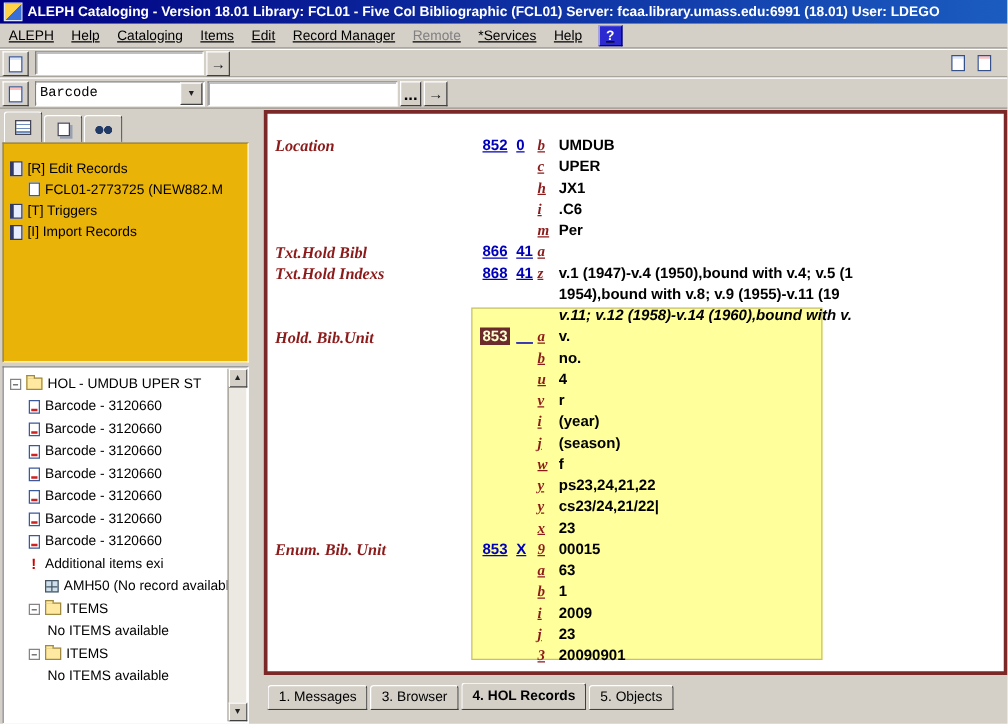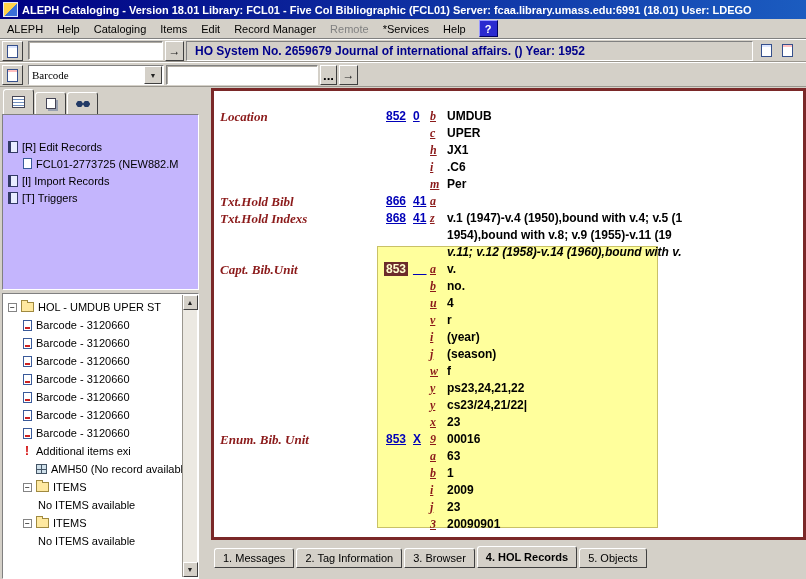--- a/index.html
+++ b/index.html
@@ -12,41 +12,41 @@
 
   
   .titlebar{position:absolute;left:0;top:0;width:806px;height:19px;
     background:linear-gradient(90deg,#000082,#1b5cc0);display:flex;align-items:center;padding-left:3px;box-sizing:border-box;}
   .app-icon{width:13px;height:13px;margin-right:4px;flex:none;
     background:linear-gradient(135deg,#ffd24a 0 50%,#3a6fd8 50% 100%);border:1px solid #dfe6ff;}
   .title-text{color:#fff;font-weight:bold;font-size:11px;white-space:nowrap;overflow:hidden;}
 
   
   .menubar{position:absolute;left:0;top:19px;width:806px;height:20px;display:flex;align-items:center;
-    border-bottom:1px solid #808080;box-sizing:border-box;background:#d4d0c8;}
+    border-bottom:1px solid #808080;box-sizing:border-box;background:#d4d0c8;text-decoration:underline;}
   .menu-item{padding:2px 7px;cursor:default;white-space:nowrap;}
   .menu-item.disabled{color:#808080;}
   .help-q{margin-left:6px;width:17px;height:15px;background:#2a2ad0;color:#fff;font-weight:bold;
     display:flex;align-items:center;justify-content:center;border:1px solid;border-color:#9a9aff #000060 #000060 #9a9aff;}
 
   
   .toolbar{position:absolute;left:0;width:806px;background:#d4d0c8;border-top:1px solid #fff;border-bottom:1px solid #9a968e;box-sizing:border-box;}
   .t1{top:39px;height:23px;}
   .t2{top:62px;height:25px;}
   .iconbtn{position:absolute;width:21px;height:20px;display:flex;align-items:center;justify-content:center;padding:0;cursor:pointer;}
   .flaticon{position:absolute;width:20px;height:19px;display:flex;align-items:center;justify-content:center;background:transparent;border:none;cursor:pointer;}
   .field{position:absolute;height:19px;box-sizing:border-box;font-family:"Liberation Sans",sans-serif;font-size:11px;padding:1px 4px;}
   .infobar{position:absolute;left:186px;top:1px;width:567px;height:20px;box-sizing:border-box;
     background:#d4d0c8;border:1px solid;border-color:#808080 #ffffff #ffffff #808080;
     display:flex;align-items:center;padding-left:8px;}
   .infobar span{color:#00008b;font-weight:bold;font-size:12px;white-space:nowrap;overflow:hidden;}
   .arrowbtn{font-size:12px;font-weight:bold;color:#1a1a1a;line-height:1;}
   .combo{position:absolute;left:28px;top:2px;width:136px;height:20px;box-sizing:border-box;
     background:#fff;border:1px solid;border-color:#808080 #ffffff #ffffff #808080;display:flex;align-items:center;}
-  .combo input{border:none;outline:none;flex:1;min-width:0;font-size:11px;padding-left:3px;background:#fff;font-family:Liberation Serif, serif;}
+  .combo input{border:none;outline:none;flex:1;min-width:0;font-size:11px;padding-left:3px;background:#fff;font-family:Liberation Mono, monospace;}
   .combo-btn{width:16px;height:16px;margin-right:1px;flex:none;display:flex;align-items:center;justify-content:center;
     font-size:7px;color:#222;cursor:pointer;}
 
   
   .ic{display:inline-block;vertical-align:middle;flex:none;box-sizing:border-box;}
   .ic-page{width:11px;height:13px;background:#fff;border:1px solid #36508c;box-shadow:inset 0 2px 0 #dce6ff;}
   .ic-page.accent{box-shadow:inset 0 2px 0 #ffc0c0;}
   .ic-doc{width:9px;height:11px;background:#fff;border:1px solid #3a5a9a;margin-right:4px;}
   .ic-doc-red{width:9px;height:11px;background:#fff;border:1px solid #3a5a9a;margin-right:4px;position:relative;}
   .ic-doc-red::after{content:"";position:absolute;left:1px;top:6px;width:5px;height:2px;background:#cc2222;}
@@ -64,21 +64,21 @@
   .ic-tab-binoc{width:16px;height:10px;background:
       radial-gradient(circle at 4.5px 5px,#223a66 3px,transparent 3.5px),
       radial-gradient(circle at 11.5px 5px,#223a66 3px,transparent 3.5px);}
 
   
   .tabstrip{position:absolute;left:3px;top:90px;height:24px;display:flex;align-items:flex-end;}
   .ltab{width:29px;height:21px;display:flex;align-items:center;justify-content:center;margin-right:1px;
     background:#d4d0c8;border:1px solid;border-color:#ffffff #404040 #404040 #ffffff;border-bottom:none;border-radius:3px 3px 0 0;cursor:pointer;}
   .ltab.active{height:24px;}
   .greenbox{position:absolute;left:2px;top:114px;width:197px;height:176px;box-sizing:border-box;
-    background:#c4b5fd;border:1px solid;border-color:#808080 #ffffff #ffffff #808080;overflow:hidden;padding-top:23px;}
+    background:#eab308;border:1px solid;border-color:#808080 #ffffff #ffffff #808080;overflow:hidden;padding-top:11px;}
   .lowerbox{position:absolute;left:2px;top:293px;width:197px;height:286px;box-sizing:border-box;
     background:#fff;border:1px solid;border-color:#808080 #ffffff #ffffff #808080;overflow:hidden;padding-top:4px;}
   .tree-row{display:flex;align-items:center;height:17px;white-space:nowrap;overflow:hidden;cursor:default;padding-right:15px;}
   .lowerbox .tree-row{height:18px;}
   .tree-row.selected .tree-label{background:#c0c0c0;outline:1px dotted #555;padding:0 2px;}
   .tree-label{font-size:11px;}
   .vscroll{position:absolute;top:1px;right:1px;bottom:1px;width:14px;background:#ece9e2;
     border-left:1px solid #9a968e;display:flex;flex-direction:column;justify-content:space-between;align-items:center;}
   .scroll-arrow{width:13px;height:13px;display:flex;align-items:center;justify-content:center;
     font-size:7px;color:#222;background:#d4d0c8;border:1px solid;border-color:#ffffff #404040 #404040 #ffffff;cursor:pointer;}
@@ -124,23 +124,20 @@
       <span class="menu-item">Help</span>
       <span class="help-q">?</span>
     </div>
 
   <div class="toolbar t1">
     <button class="iconbtn raised" style="left:2px;top:1px;">
         <span class="ic ic-page"></span>
       </button>
     <input class="field sunken" style="left: 28px; top: 1px; width: 135px;" value="">
     <button class="iconbtn raised arrowbtn" style="left:165px;top:1px;width:19px;">→</button>
-    <div class="infobar">
-      <span>HO System No. 2659679 Journal of international affairs. () Year: 1952</span>
-    </div>
     <button class="flaticon" style="left:756px;top:1px;">
         <span class="ic ic-page"></span>
       </button>
     <button class="flaticon" style="left:777px;top:1px;">
         <span class="ic ic-page accent"></span>
       </button>
   </div>
 
   <div class="toolbar t2">
     <button class="iconbtn raised" style="left:2px;top:2px;">
@@ -171,25 +168,25 @@
       <div class="tree-row" style="padding-left: 5px;">
         <span class="ic ic-book"></span>
         <span class="tree-label">[R] Edit Records</span>
       </div>
       <div class="tree-row" style="padding-left: 20px;">
         <span class="ic ic-doc"></span>
         <span class="tree-label">FCL01-2773725 (NEW882.M</span>
       </div>
       <div class="tree-row" style="padding-left: 5px;">
         <span class="ic ic-book"></span>
-        <span class="tree-label">[I] Import Records</span>
+        <span class="tree-label">[T] Triggers</span>
       </div>
       <div class="tree-row" style="padding-left: 5px;">
         <span class="ic ic-book"></span>
-        <span class="tree-label">[T] Triggers</span>
+        <span class="tree-label">[I] Import Records</span>
       </div>
     </div>
 
   <div class="lowerbox">
     <div>
         <div class="tree-row" style="padding-left: 5px;">
           <span class="ic ic-minus">−</span>
           <span class="ic ic-folder"></span>
           <span class="tree-label">HOL - UMDUB UPER ST</span>
         </div>
@@ -292,21 +289,21 @@
             <span class="ed-code">z</span>
             <span class="ed-value">v.1 (1947)-v.4 (1950),bound with v.4; v.5 (1</span>
           </div>
           <div class="ed-line" style="top: 121px;">
             <span class="ed-value">1954),bound with v.8; v.9 (1955)-v.11 (19</span>
           </div>
           <div class="ed-line" style="top: 138px; font-style: italic;">
             <span class="ed-value">v.11; v.12 (1958)-v.14 (1960),bound with v.</span>
           </div>
           <div class="ed-line" style="top: 155px;">
-            <span class="ed-label">Capt. Bib.Unit</span>
+            <span class="ed-label">Hold. Bib.Unit</span>
             <span class="ed-tag sel">853</span>
             <span class="ed-ind">__</span>
             <span class="ed-code">a</span>
             <span class="ed-value">v.</span>
           </div>
           <div class="ed-line" style="top: 172px;">
             <span class="ed-code">b</span>
             <span class="ed-value">no.</span>
           </div>
           <div class="ed-line" style="top: 189px;">
@@ -339,21 +336,21 @@
           </div>
           <div class="ed-line" style="top: 308px;">
             <span class="ed-code">x</span>
             <span class="ed-value">23</span>
           </div>
           <div class="ed-line" style="top: 325px;">
             <span class="ed-label">Enum. Bib. Unit</span>
             <span class="ed-tag">853</span>
             <span class="ed-ind">X</span>
             <span class="ed-code">9</span>
-            <span class="ed-value">00016</span>
+            <span class="ed-value">00015</span>
           </div>
           <div class="ed-line" style="top: 342px;">
             <span class="ed-code">a</span>
             <span class="ed-value">63</span>
           </div>
           <div class="ed-line" style="top: 359px;">
             <span class="ed-code">b</span>
             <span class="ed-value">1</span>
           </div>
           <div class="ed-line" style="top: 376px;">
@@ -367,19 +364,18 @@
           <div class="ed-line" style="top: 410px;">
             <span class="ed-code">3</span>
             <span class="ed-value">20090901</span>
           </div>
         </div>
     </div>
   </div>
 
   <div class="bottomtabs">
       <div class="btab">1. Messages</div>
-      <div class="btab">2. Tag Information</div>
       <div class="btab">3. Browser</div>
       <div class="btab active">4. HOL Records</div>
       <div class="btab">5. Objects</div>
     </div>
 
 </div>
 
 </body></html>

